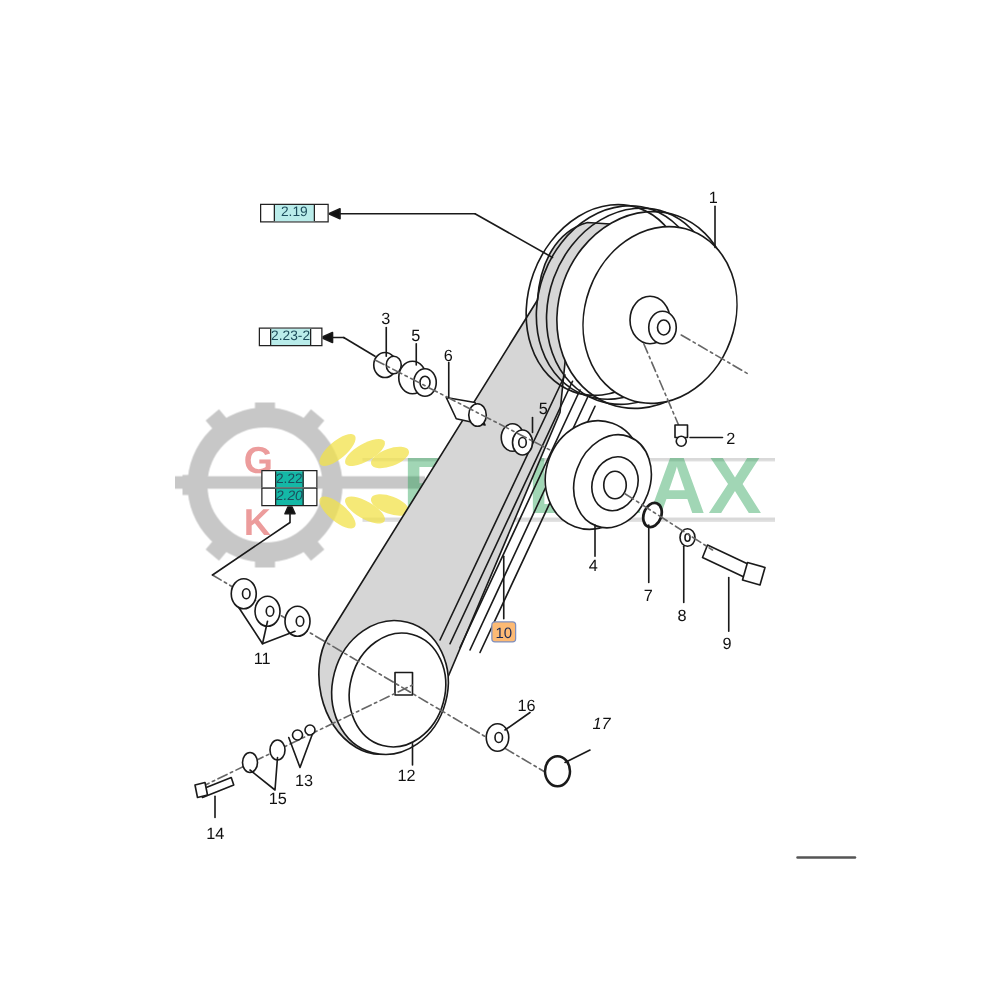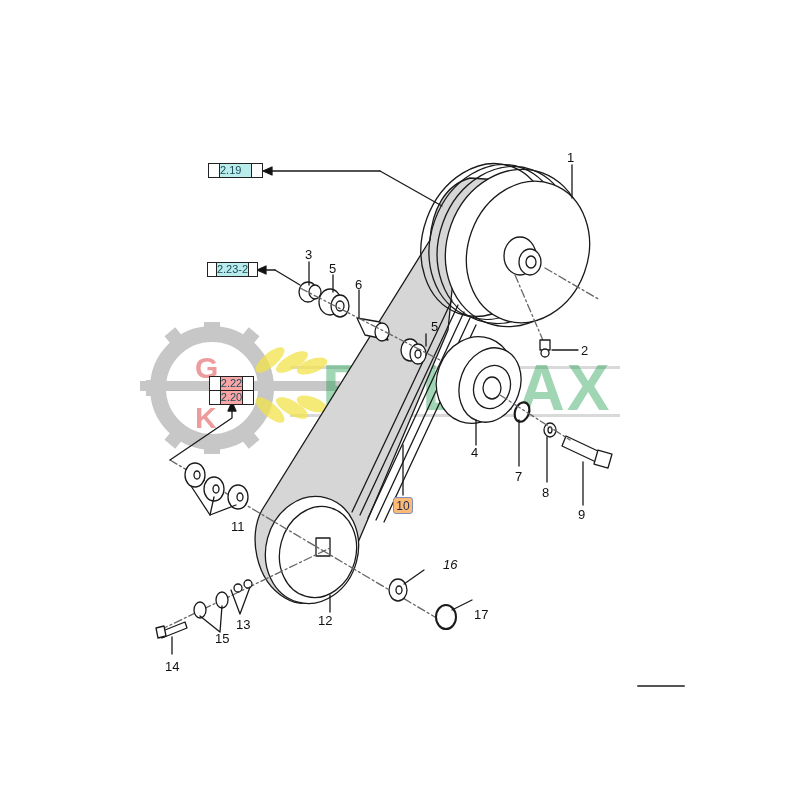--- a/index.html
+++ b/index.html
@@ -1,21 +1,21 @@
 <!DOCTYPE html>
 <html><head>
 <meta charset="utf-8">
 <style>
   html,body{margin:0;padding:0;background:#ffffff;}
   body{width:800px;height:800px;position:relative;overflow:hidden;font-family:"Liberation Sans",sans-serif;}
   #stage{position:absolute;left:0;top:0;width:800px;height:800px;}
   .ref-box{position:absolute;height:15px;border:1px solid #222;background:#fff;display:flex;align-items:center;box-sizing:border-box;}
   .ref-box .cap{width:10px;height:100%;}
-  .ref-box .val{flex:1;height:100%;border-left:1px solid #222;border-right:1px solid #222;background:#b9ecea;color:#1d4d5c;font-size:11px;line-height:13px;}
-  .ref-box .val.green{background:#fca5a5;}
+  .ref-box .val{flex:1;height:100%;border-left:1px solid #222;border-right:1px solid #222;background:#b9ecea;color:#1d4d5c;font-size:11px;line-height:13px;text-align:center;}
+  .ref-box .val.green{background:#14b8a6;}
   .callout{position:absolute;font-size:13px;color:#111;line-height:13px;}
   .badge10{position:absolute;left:393px;top:497px;width:20px;height:17px;background:#fdba74;border:1px solid #7f8fbd;border-radius:3px;color:#1b2a55;font-size:12px;text-align:center;line-height:17px;box-sizing:border-box;}
   .wm-text{position:absolute;left:322px;top:356px;font-size:64px;font-weight:bold;color:#1f9e4f;opacity:0.42;letter-spacing:2px;line-height:64px;}
 </style>
 </head>
 <body>
 
 <div id="stage">
 
   <svg style="position:absolute;left:0;top:0" width="800" height="800">
@@ -190,37 +190,37 @@
   <div class="ref-box" style="left:207px;top:262px;width:51px;flex-direction:column;">
     <span class="cap" style="width:4px"></span>
       <span class="val">2.23-2</span>
       <span class="cap" style="width:4px"></span>
   </div>
   <div class="ref-box" style="left:209px;top:376px;width:45px;">
     <span class="cap" style="width:10px"></span>
       <span class="val green">2.22</span>
       <span class="cap" style="width:10px"></span>
   </div>
-  <div class="ref-box" style="left:209px;top:390px;width:45px;">
+  <div class="ref-box" style="left:209px;top:390px;width:45px;font-style:italic;">
     <span class="cap" style="width:10px"></span>
       <span class="val green">2.20</span>
       <span class="cap" style="width:10px"></span>
   </div>
 
   <span class="callout" style="left:567px;top:151px;">1</span>
   <span class="callout" style="left:581px;top:344px;">2</span>
   <span class="callout" style="left:305px;top:248px;">3</span>
   <span class="callout" style="left:471px;top:446px;">4</span>
   <span class="callout" style="left:329px;top:262px;">5</span>
   <span class="callout" style="left:431px;top:320px;">5</span>
   <span class="callout" style="left:355px;top:278px;">6</span>
   <span class="callout" style="left:515px;top:470px;">7</span>
   <span class="callout" style="left:542px;top:486px;">8</span>
   <span class="callout" style="left:578px;top:508px;">9</span>
   <span class="badge10">10</span>
-  <span class="callout" style="left:203px;top:520px;margin-left:28px;">11</span>
+  <span class="callout" style="left:203px;top:520px;">11</span>
   <span class="callout" style="left:318px;top:614px;text-align:center;">12</span>
   <span class="callout" style="left:236px;top:618px;">13</span>
   <span class="callout" style="left:165px;top:660px;text-align:center;">14</span>
   <span class="callout" style="left:215px;top:632px;">15</span>
-  <span class="callout" style="left:443px;top:558px;font-style:italic;">16</span>
-  <span class="callout" style="left:474px;top:608px;">17</span>
+  <span class="callout" style="left:414px;top:558px;">16</span>
+  <span class="callout" style="left:474px;top:572px;font-style:italic;">17</span>
 </div>
 
 </body></html>

